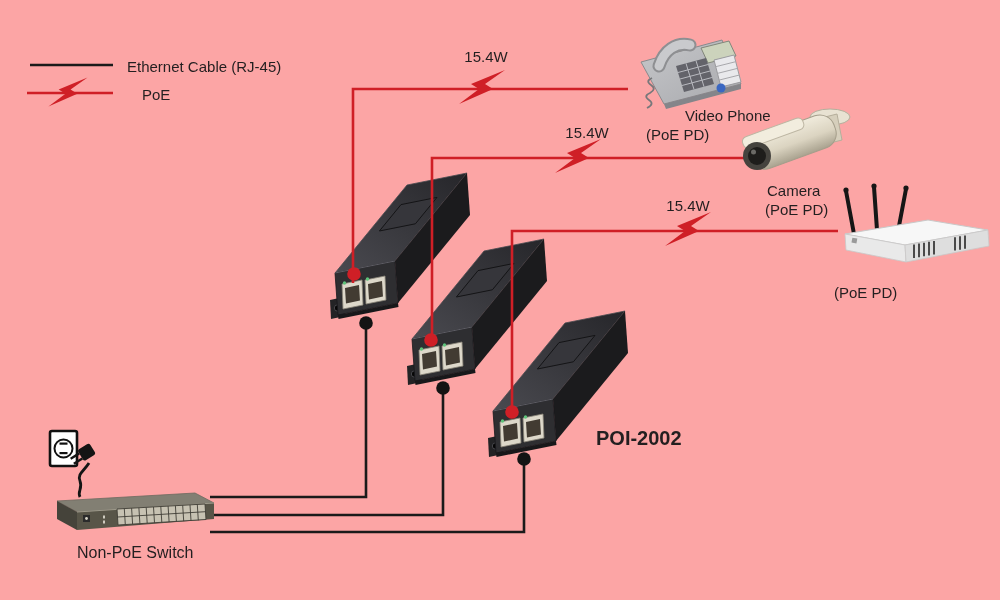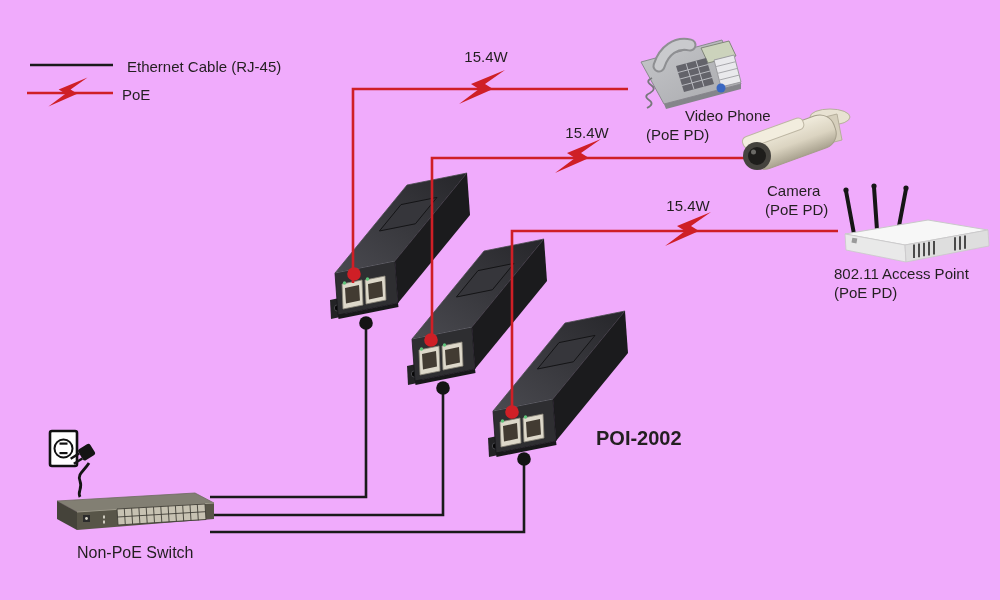--- a/index.html
+++ b/index.html
@@ -1,16 +1,16 @@
 <!DOCTYPE html>
 <html><head>
 <meta charset="utf-8">
 <style>
   html,body{margin:0;padding:0;background:#fff;}
-  #stage{position:relative;width:1000px;height:600px;background:#f0abfc;overflow:hidden;
+  #stage{position:relative;width:1000px;height:600px;background:#fca5a5;overflow:hidden;
          font-family:"Liberation Sans", sans-serif;}
   #diagram-svg{position:absolute;left:0;top:0;}
   .lbl{position:absolute;font:15px/19px "Liberation Sans",sans-serif;color:#231f20;white-space:nowrap;}
   .lbl.center{transform:translateX(-50%);}
   .lbl.bold{font-weight:bold;font-size:20px;}
   .lbl.big{font-size:16px;}
 </style>
 </head>
 <body>
 
@@ -179,32 +179,31 @@
           <line x1="175.4" y1="505.7" x2="176.4" y2="521.5"></line>
       <line x1="182.7" y1="505.3" x2="183.7" y2="521.1"></line>
           <line x1="190" y1="504.9" x2="191" y2="520.7"></line>
       <line x1="197.3" y1="504.5" x2="198.3" y2="520.3"></line>
       <line x1="117.5" y1="517" x2="205.5" y2="511.7"></line>
     </g>
   </g>
 </svg>
 
 <div class="lbl" style="left:127px;top:57px;">Ethernet Cable (RJ-45)</div>
-<div class="lbl" style="left:122px;top:85px;">PoE</div>
+<div class="lbl" style="left:142px;top:85px;">PoE</div>
 
 <div class="lbl center" style="left:486px;top:47px;">15.4W</div>
 <div class="lbl center" style="left:587px;top:123px;">15.4W</div>
 <div class="lbl center" style="left:688px;top:196px;">15.4W</div>
 
 <div class="lbl" style="left:645px;top:106px;margin-left:40px;">Video Phone</div>
 <div class="lbl" style="left:646px;top:125px;">(PoE PD)</div>
 
 <div class="lbl" style="left:767px;top:181px;">Camera</div>
 <div class="lbl" style="left:765px;top:200px;">(PoE PD)</div>
 
-<div class="lbl" style="left:834px;top:264px;">802.11 Access Point</div>
 <div class="lbl" style="left:834px;top:283px;">(PoE PD)</div>
 
 <div class="lbl bold" style="left:596px;top:429px;">POI-2002</div>
 
 <div class="lbl big" style="left:77px;top:543px;">Non-PoE Switch</div>
 
 </div>
 
 </body></html>

